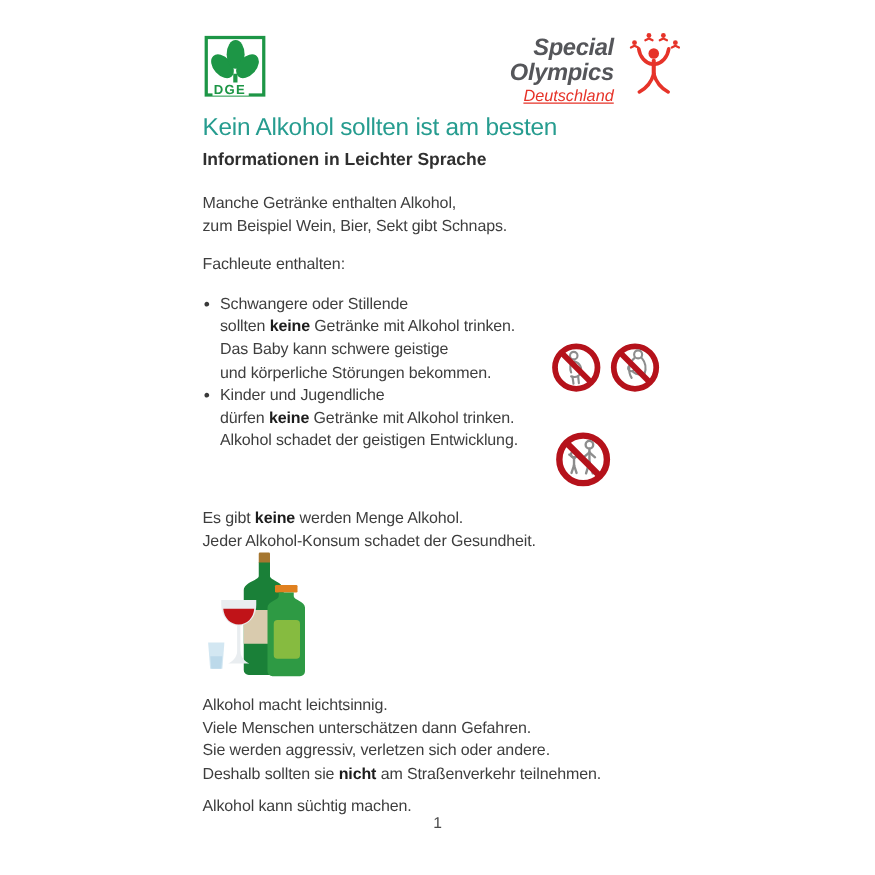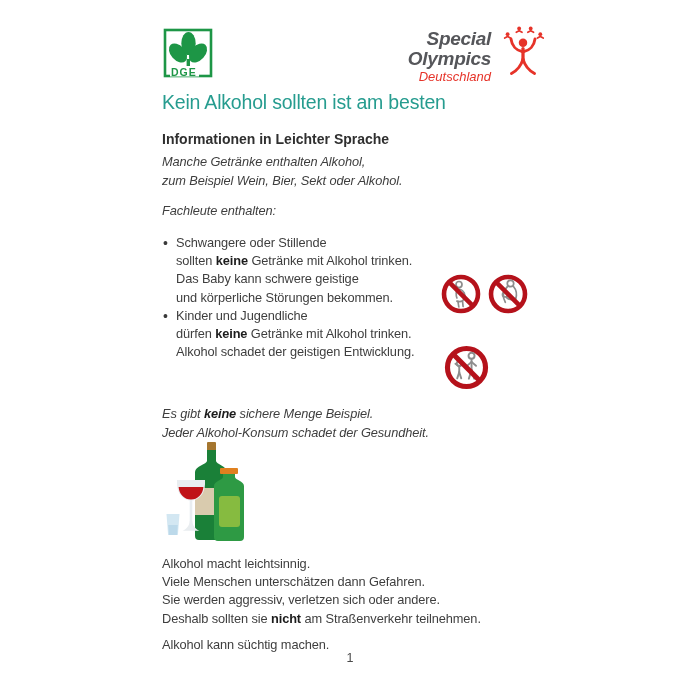--- a/index.html
+++ b/index.html
@@ -5,31 +5,31 @@
   html,body{margin:0;padding:0;background:#fff;}
   .page{position:relative;width:700px;height:700px;overflow:hidden;
         background:var(--page-bg,#fff);
         font-family:"Liberation Sans","DejaVu Sans",sans-serif;color:var(--text,#3e3e3e);}
 
   
   .logo-dge{position:absolute;left:163px;top:28px;width:50px;height:50px;}
   .logo-so{position:absolute;top:24px;right:152px;display:flex;align-items:flex-start;gap:7px;}
   .so-text{text-align:right;font-style:italic;color:var(--so-gray,#55565a);line-height:1.05;padding-top:5px;}
   .so-l1{font-weight:bold;font-size:19px;letter-spacing:-0.3px;}
-  .so-l3{color:var(--so-red,#e63329);font-size:13px;margin-top:1px;}
+  .so-l3{color:var(--so-red,#e63329);font-size:13px;margin-top:1px;text-decoration:underline;}
   .so-mark{width:50px;height:53px;}
 
   
   .title{position:absolute;left:162px;top:91px;font-size:19.5px;font-weight:500;
          color:var(--accent,#269c8f);letter-spacing:-0.2px;}
-  .subtitle{position:absolute;left:162px;top:131px;font-size:14px;font-weight:600;color:#2f2f2f;}
+  .subtitle{position:absolute;left:162px;top:119px;font-size:14px;font-weight:600;color:#2f2f2f;}
 
   
   .para{position:absolute;left:162px;font-size:12.8px;letter-spacing:-0.1px;}
-  .lh19 .line{line-height:19px;font-style:italic;}
+  .lh19 .line{line-height:19px;}
   .lh18 .line{line-height:18.2px;}
   #p-intro{top:152px;}
   #p-reco{top:201px;}
   #bullets{top:234px;}
   #p-safe{top:404px;}
   #p-risks{top:555px;}
   #p-addict{top:636px;}
   .b{font-weight:700;color:#1c1c1c;}
 
   ul.blist{margin:0;padding:0;list-style:none;}
@@ -94,21 +94,21 @@
       <circle cx="44" cy="10" r="2" class="fill-so"></circle>
       <path d="M41 14 l3 -1.5 3 1.5" class="stroke-so" stroke-width="1.8"></path>
     </svg>
   </div>
 
   <div class="title">Kein Alkohol sollten ist am besten</div>
   <div class="subtitle">Informationen in Leichter Sprache</div>
 
   <div class="para lh19" id="p-intro">
     <div class="line"><span>Manche Getränke enthalten Alkohol,</span></div>
-    <div class="line"><span>zum Beispiel Wein, Bier, Sekt oder Alkohol.</span></div>
+    <div class="line"><span>zum Beispiel Wein, Bier, Sekt gibt Schnaps.</span></div>
   </div>
 
   <div class="para lh19" id="p-reco">
     <div class="line"><span>Fachleute enthalten:</span></div>
   </div>
 
   <ul class="para lh18 blist" id="bullets">
     <li>
       <div class="line"><span>Schwangere oder Stillende</span></div>
       <div class="line"><span>sollten </span><span class="b">keine</span><span> Getränke mit Alkohol trinken.</span></div>
@@ -153,21 +153,21 @@
     <circle cx="14.5" cy="17.5" r="2.2" class="fig-head"></circle>
     <path d="M14.5 20 l-3.4 -2.4" class="fig"></path>
     <path d="M14.5 20 l3.4 -2.4" class="fig"></path>
     <path d="M14.5 20 v5.2" class="fig"></path>
     <path d="M14.5 25.2 l-1.8 5.5" class="fig"></path>
     <path d="M14.5 25.2 l1.8 5.5" class="fig"></path>
     <line x1="9.6" y1="9.6" x2="32.4" y2="32.4" class="slash" stroke-width="4.6"></line>
   </svg>
 
   <div class="para lh19" id="p-safe">
-    <div class="line"><span>Es gibt </span><span class="b">keine</span><span> sichere Menge Beispiel.</span></div>
+    <div class="line"><span>Es gibt </span><span class="b">keine</span><span> werden Menge Alkohol.</span></div>
     <div class="line"><span>Jeder Alkohol-Konsum schadet der Gesundheit.</span></div>
   </div>
 
   <svg class="picto" id="illustration" viewBox="0 0 90 102">
     <rect x="42" y="1" width="9" height="9" rx="1" fill="var(--cork,#a5762f)"></rect>
     <path d="M42 9 h9 v11 c0 3 11 5 11 11 v64 a4 4 0 0 1 -4 4 h-24 a4 4 0 0 1 -4 -4 v-64 c0 -6 12 -8 12 -11 z" fill="var(--wine-bottle,#1a8038)"></path>
     <rect x="30" y="47" width="32" height="27" fill="var(--wine-label,#d9cbae)"></rect>
     <rect x="55" y="27" width="18" height="6" rx="1" fill="var(--beer-cap,#e0801f)"></rect>
     <path d="M58 33 h12 v3 c0 3 9 4 9 9 v51 a4 4 0 0 1 -4 4 h-22 a4 4 0 0 1 -4 -4 v-51 c0 -5 9 -6 9 -9 z" fill="var(--beer-bottle,#2e9a44)"></path>
     <rect x="54" y="55" width="21" height="31" rx="3" fill="var(--beer-label,#86bb40)"></rect>

